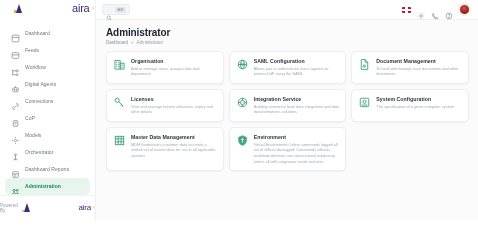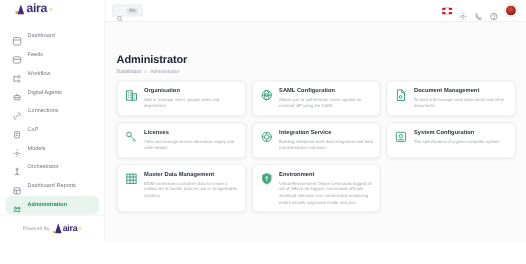--- a/index.html
+++ b/index.html
@@ -29,22 +29,22 @@
     width: 2.5px; height: 2.5px; border-radius: 50%; background: #f5a623;
   }
   .logo-mark .tri {
     position: absolute; left: 2px; bottom: 0;
     width: 0; height: 0;
     border-left: 3px solid transparent;
     border-right: 3px solid transparent;
     border-bottom: 9px solid #3c2a7d;
   }
   .logo-text {
-    font-size: 11px; font-weight: bold; color: #3c2a7d;
-    letter-spacing: -0.2px; line-height: 1;
+    font-size: 11px; font-weight: normal; color: #3c2a7d;
+    letter-spacing: -0.2px; line-height: 1; margin-left: 48px;
   }
   .logo-reg { font-size: 4px; color: #f5a623; vertical-align: super; }
 
   .nav { flex: 1; padding-top: 8px; }
   .nav-item {
     display: flex; align-items: center; gap: 5px;
     height: 17px; margin: 0 5px; padding-left: 6px;
     border-radius: 5px; cursor: pointer;
   }
   .nav-item .ico { width: 9px; height: 9px; flex: 0 0 9px; display: block; color: #8a9099; }
@@ -58,21 +58,21 @@
 
   .sidebar-footer {
     height: 30px; display: flex; align-items: center; justify-content: center;
     gap: 3px; border-top: 1px solid #f2f3f5;
   }
   .powered { font-size: 4.5px; color: #9aa0a8; }
   .footer-logo { display: flex; align-items: center; gap: 1px; }
   .footer-logo .logo-text { font-size: 8px; }
 
   
-  .main { flex: 1; display: flex; flex-direction: column; min-width: 0; gap: 22px; }
+  .main { flex: 1; display: flex; flex-direction: column; min-width: 0; }
 
   .topbar {
     height: 20px; display: flex; align-items: center;
     padding: 0 8px 0 6px; background: #ffffff;
     border-bottom: 1px solid #eef0f2; gap: 6px;
   }
   .search-box {
     display: flex; align-items: center; gap: 3px;
     background: #f4f5f7; border: 1px solid #e8eaed;
     border-radius: 3px; height: 11px; padding: 0 3px;

